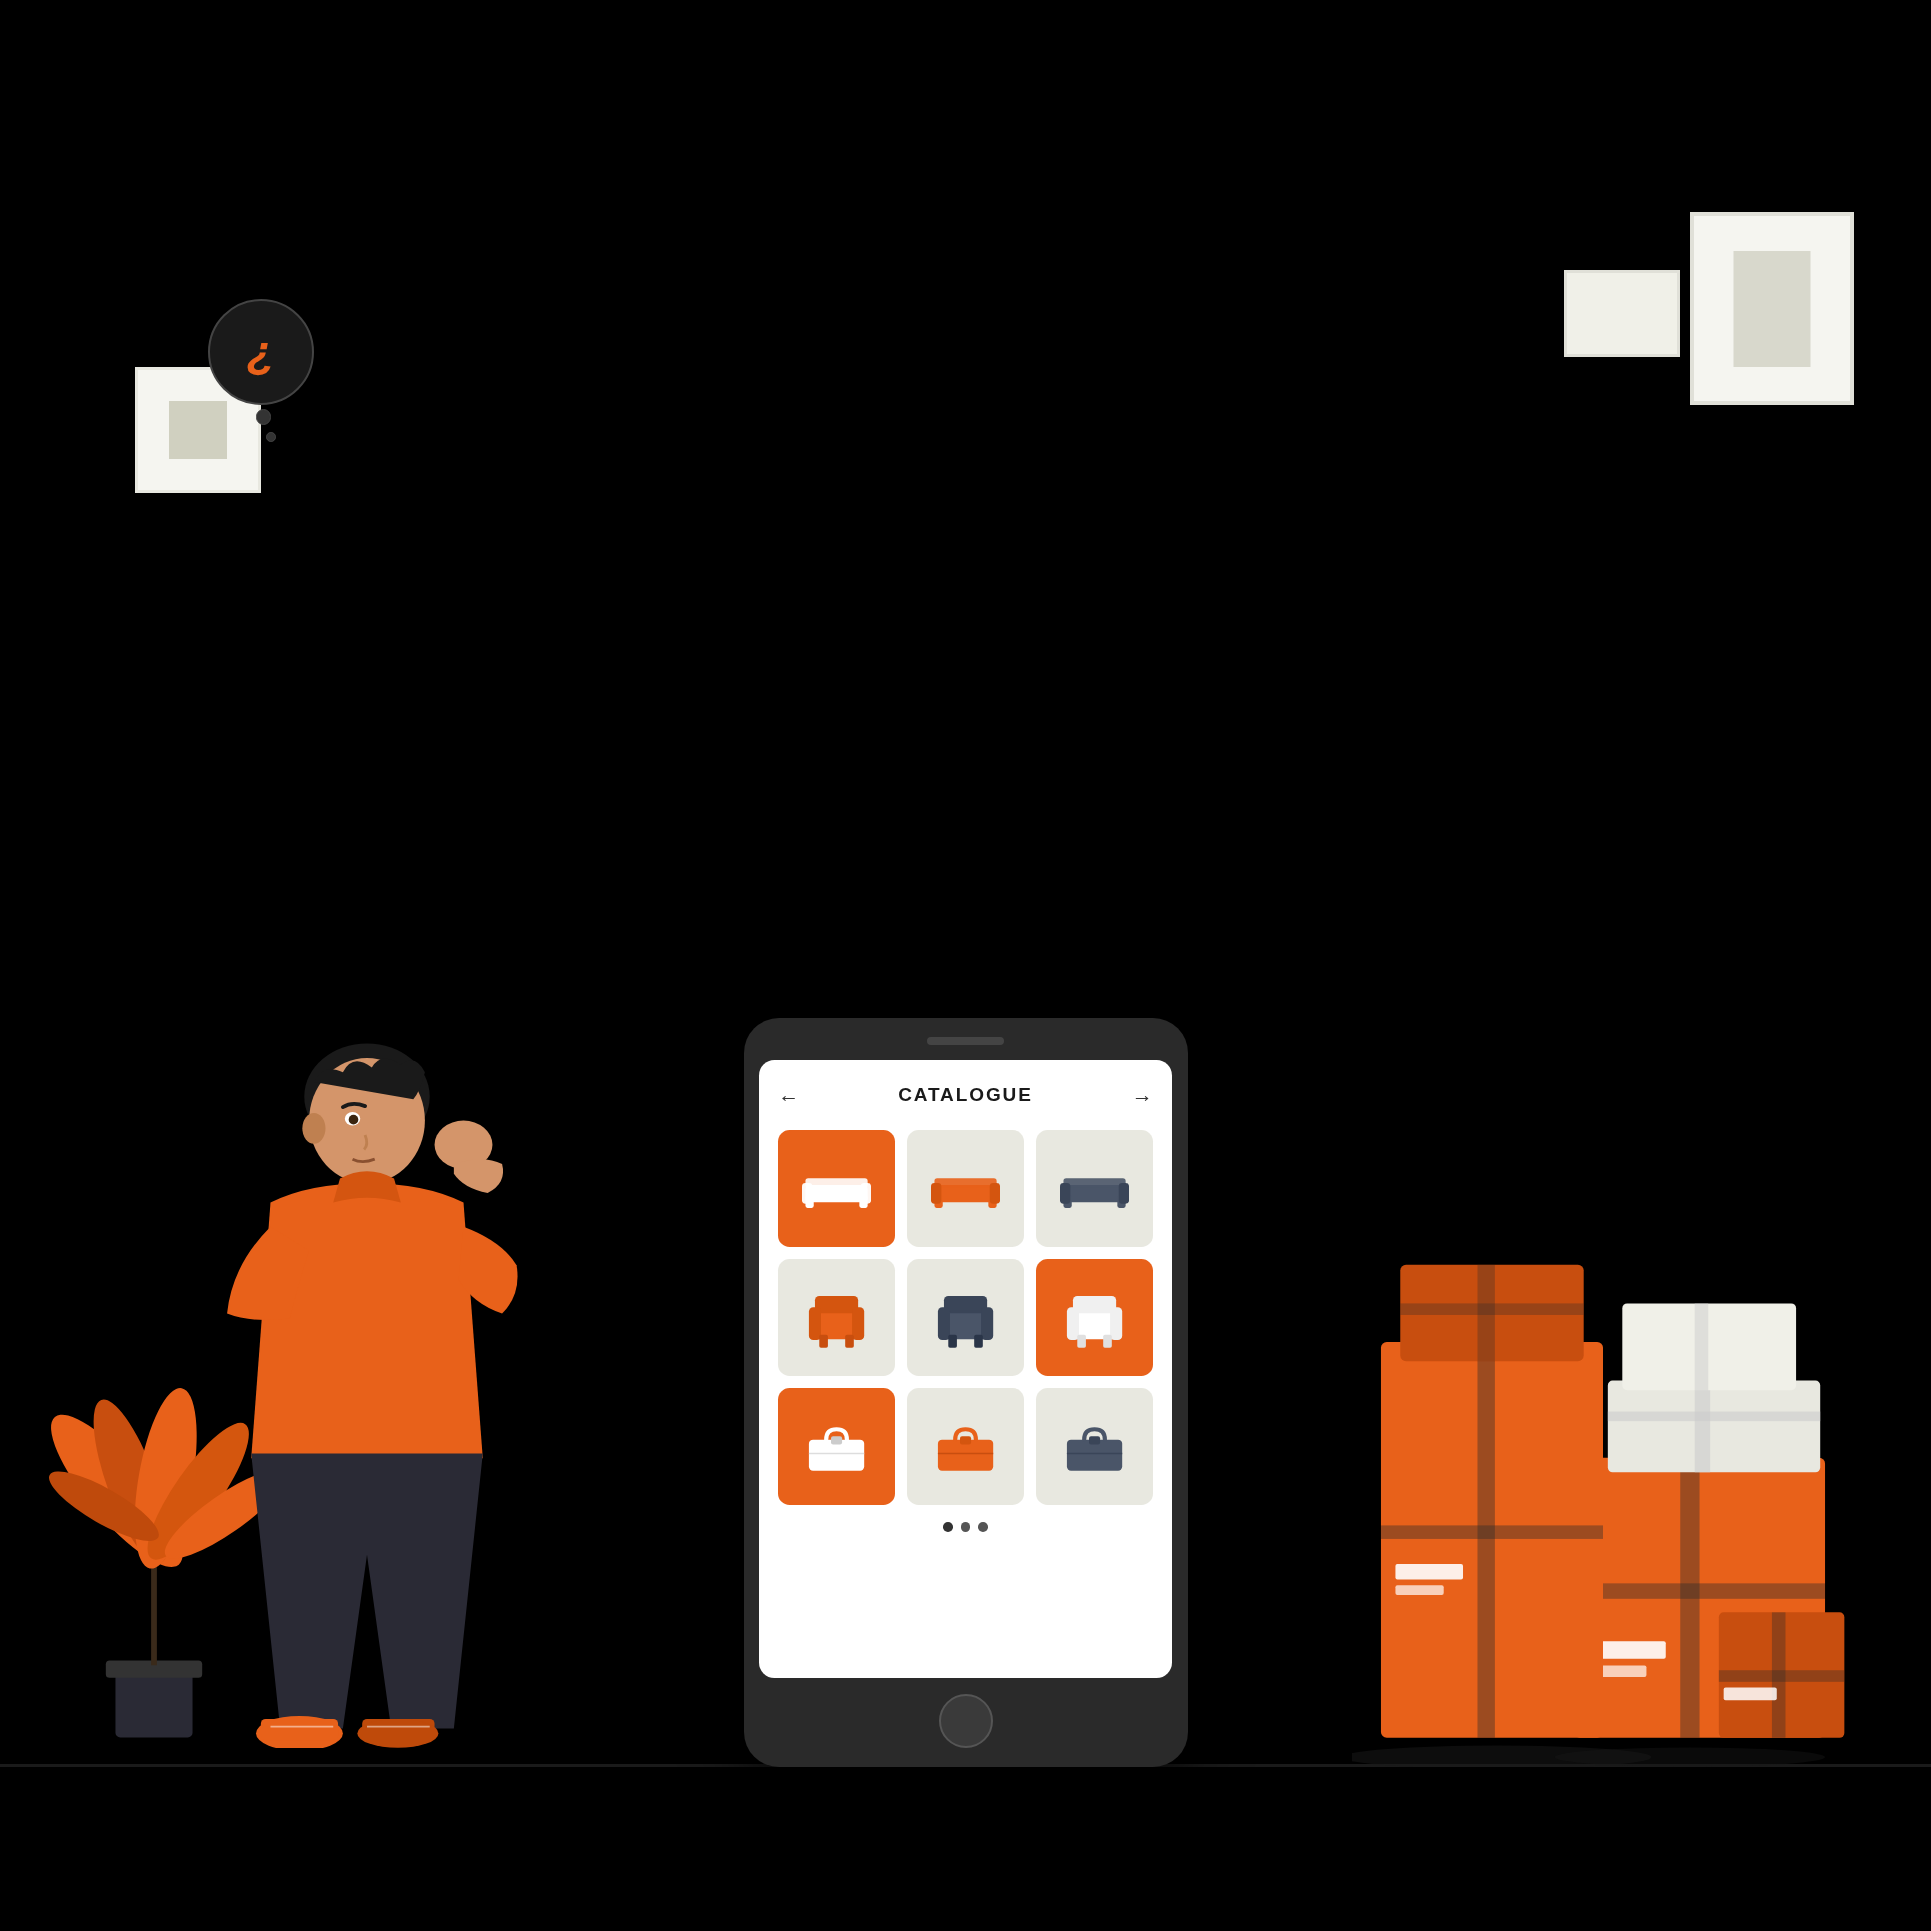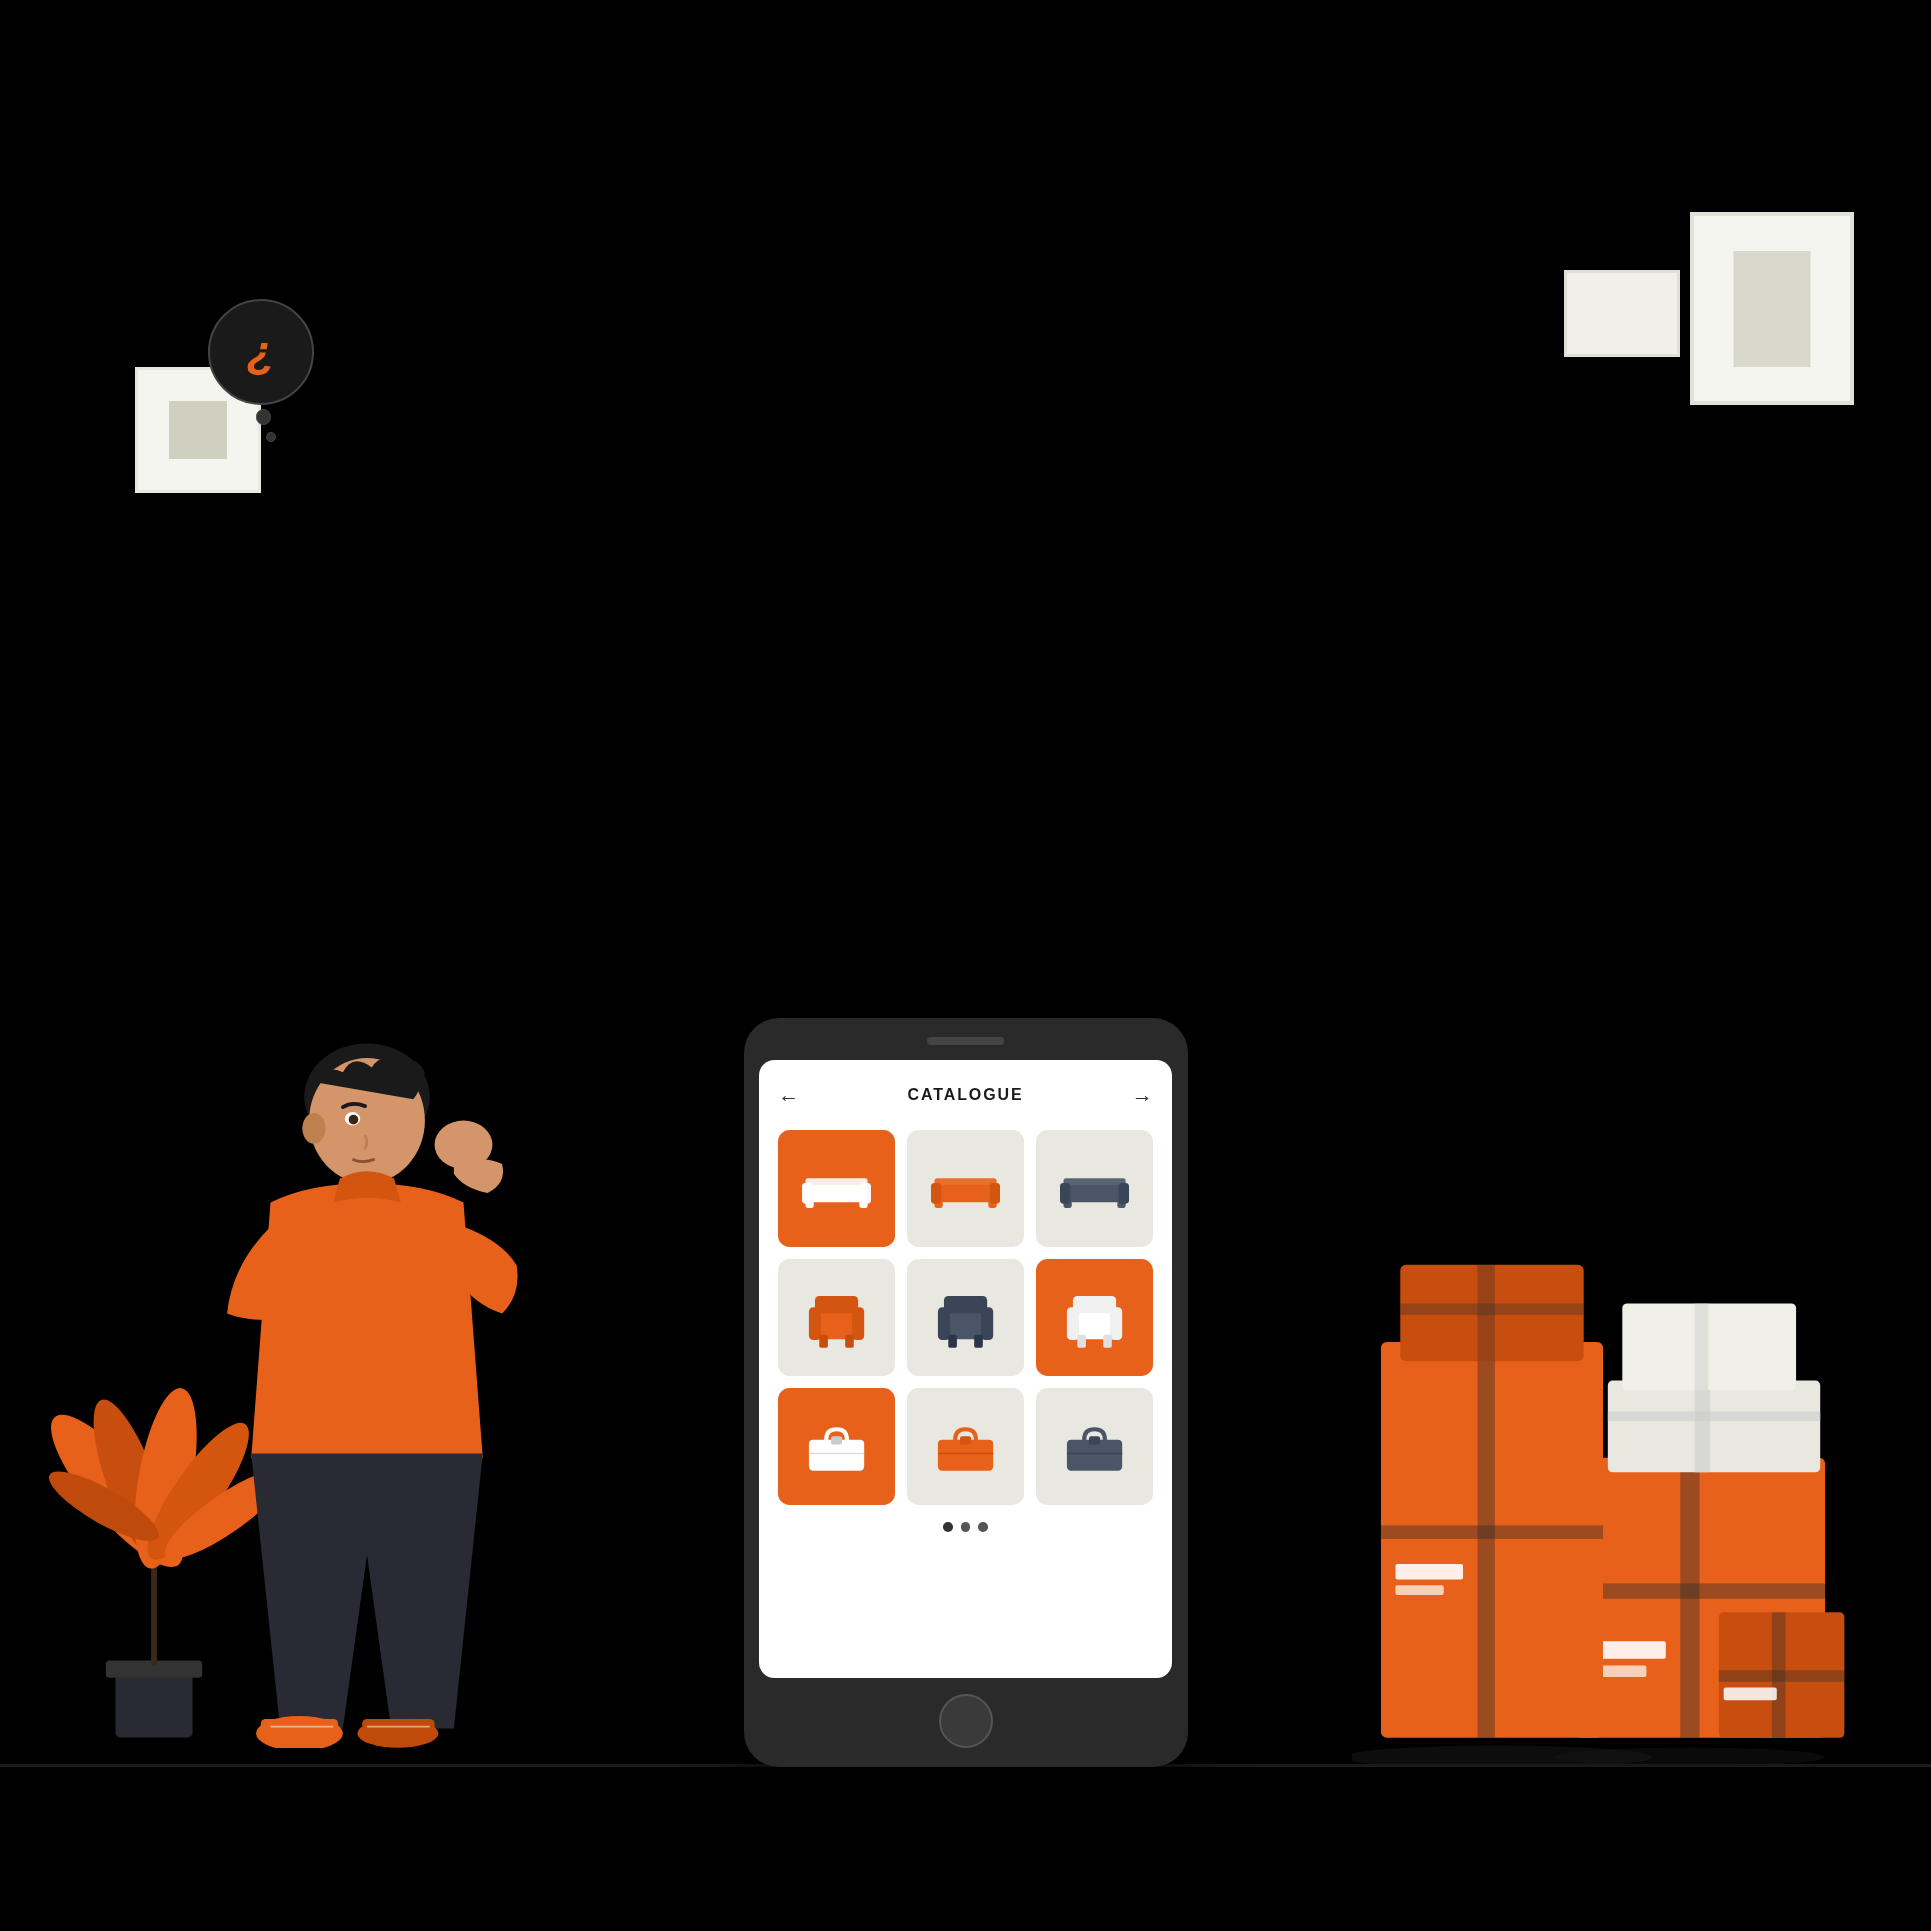--- a/index.html
+++ b/index.html
@@ -149,21 +149,21 @@
     }
 
     .nav-arrow {
       font-size: 21px;
       color: #333;
       cursor: pointer;
       font-weight: bold;
     }
 
     .catalogue-title {
-      font-size: 16px;
+      font-size: 19px;
       font-weight: 800;
       color: #1a1a1a;
       letter-spacing: 1.9px;
       text-transform: uppercase;
     }
 
     .tablet-grid {
       display: grid;
       grid-template-columns: repeat(3, 1fr);
       gap: 11.6px;

